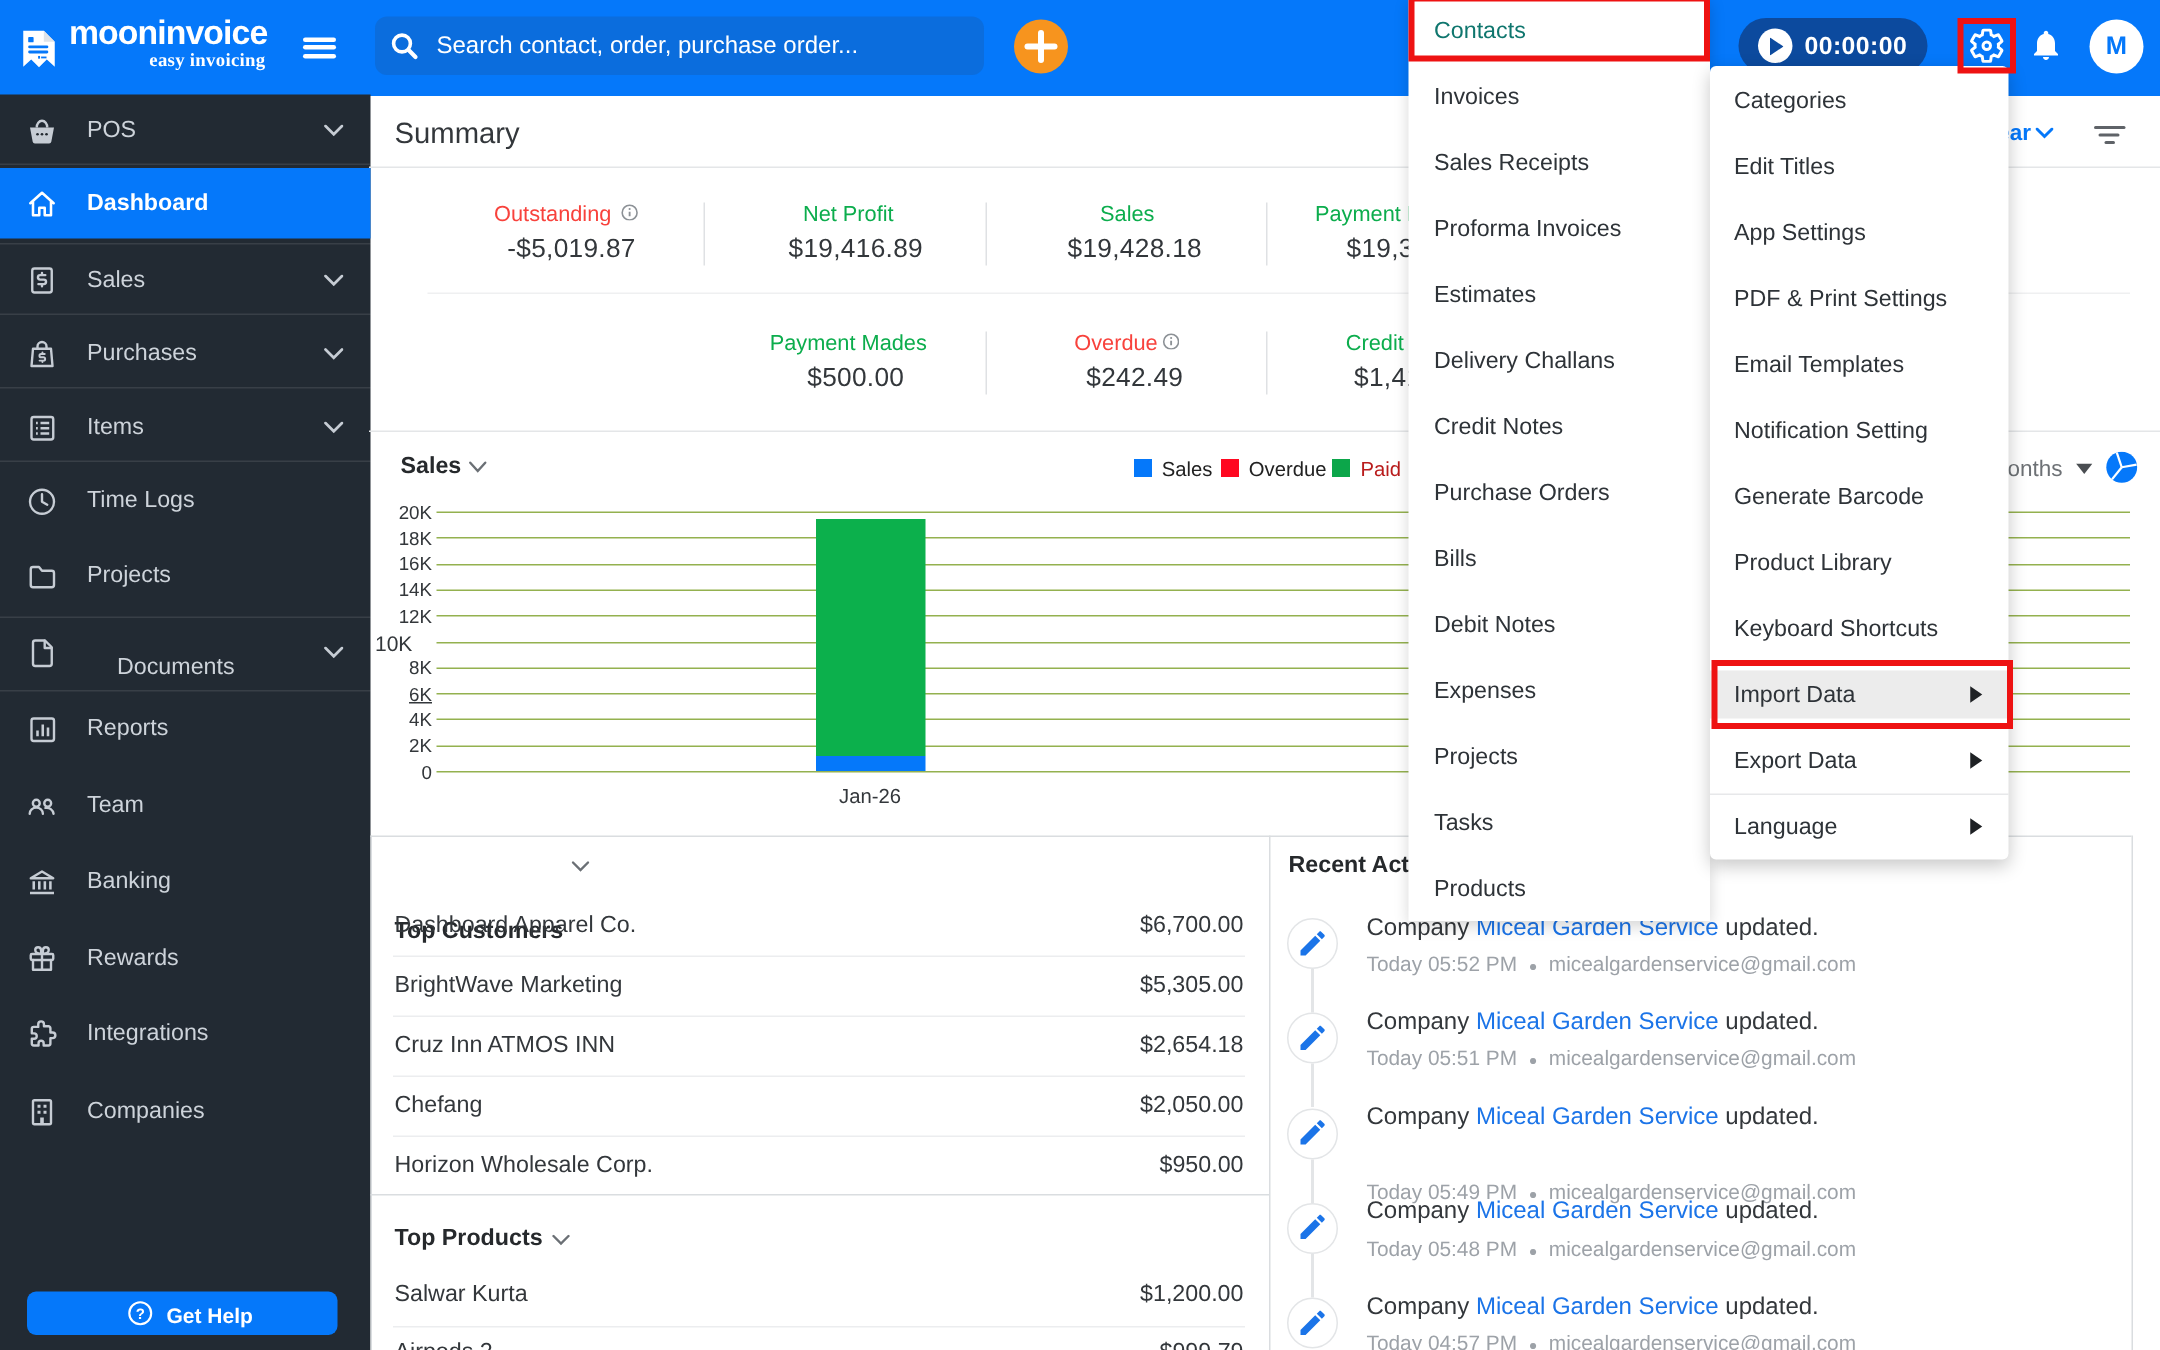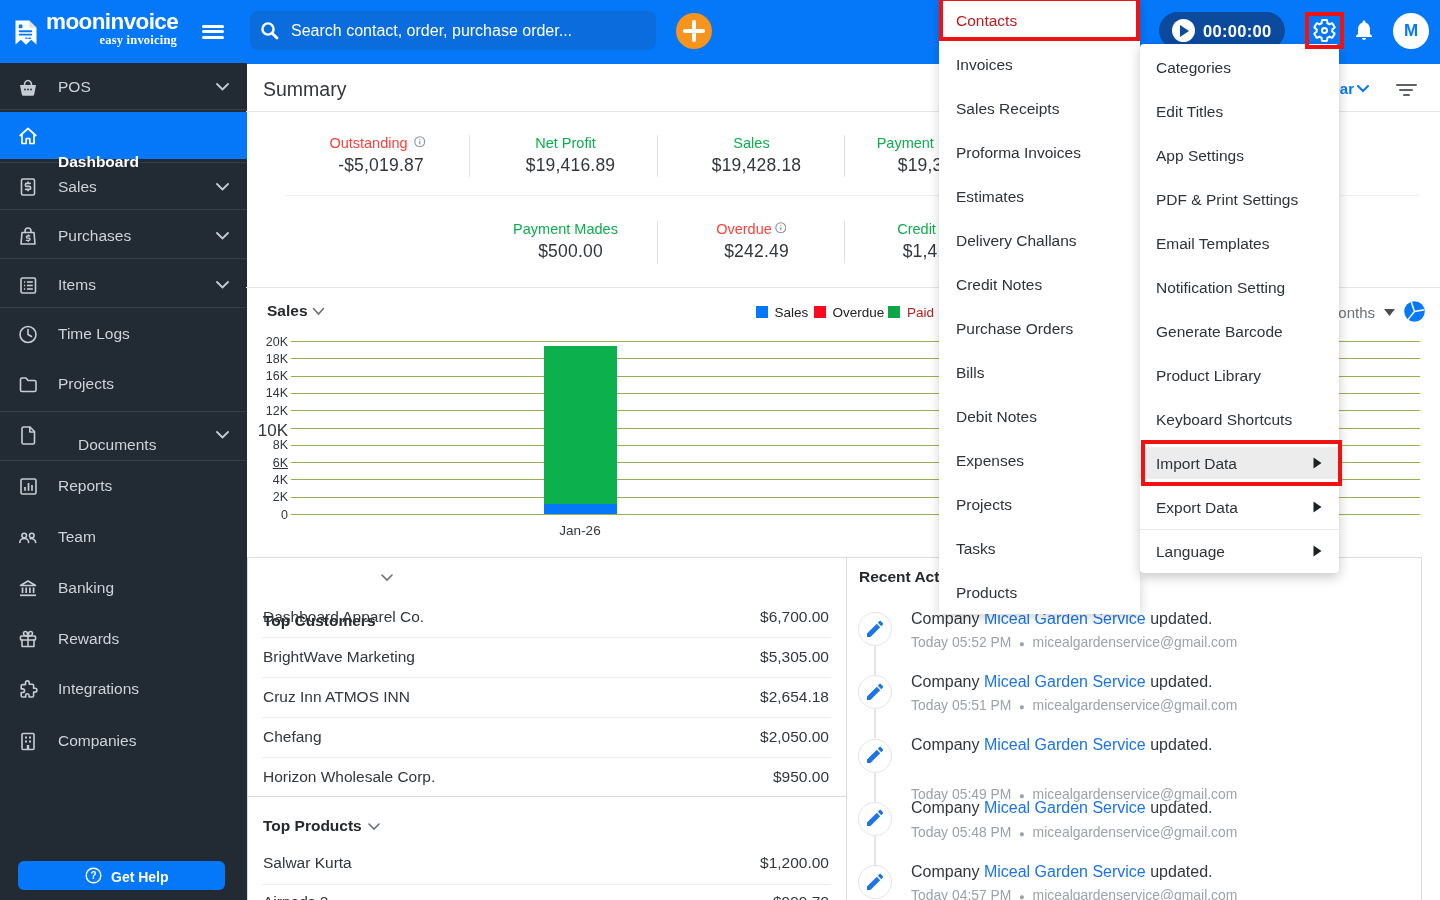--- a/index.html
+++ b/index.html
@@ -52,21 +52,21 @@
     <circle cx="11" cy="13.5" r="0.9" fill="#232930"></circle>
     <circle cx="14" cy="13.5" r="0.9" fill="#232930"></circle>
   </svg>
 <div class="abs" style="left:58px;top:78px;color:#CDD3DA;font-size:15.5px;font-weight:normal;">POS</div>
 <svg class="abs" style="left:216px;top:83px;" width="13" height="8" viewBox="0 0 13 8">
     <path d="M1 1 L6.5 6.5 L12 1" fill="none" stroke="#C6CCD4" stroke-width="1.8" stroke-linecap="round"></path>
   </svg>
 <svg class="abs" style="left:17px;top:125px;" width="22" height="22" viewBox="0 0 22 22">
     <path d="M3.2 10.5 L11 3.5 L18.8 10.5 M5 9 V18.5 H9.2 V13.5 H12.8 V18.5 H17 V9" fill="none" stroke="#fff" stroke-width="1.7" stroke-linecap="round" stroke-linejoin="round"></path>
   </svg>
-<div class="abs" style="left:58px;top:127px;color:#fff;font-size:15.5px;font-weight:bold;margin-top:26px;">Dashboard</div>
+<div class="abs" style="left:58px;top:127px;color:#fff;font-size:15.5px;font-weight:bold;">Dashboard</div>
 <svg class="abs" style="left:17px;top:175.5px;" width="22" height="22" viewBox="0 0 22 22">
     <rect x="4.5" y="3" width="13" height="16" rx="1.5" fill="none" stroke="#C6CCD4" stroke-width="1.6" stroke-linecap="round" stroke-linejoin="round"></rect>
     <path d="M13.2 7.4 h-3.4 a1.5 1.5 0 0 0 0 3 h2.4 a1.5 1.5 0 0 1 0 3 h-3.6 M11 6 v1.4 M11 13.4 v1.4" fill="none" stroke="#C6CCD4" stroke-width="1.6" stroke-linecap="round" stroke-linejoin="round"></path>
   </svg>
 <div class="abs" style="left:58px;top:177.5px;color:#CDD3DA;font-size:15.5px;font-weight:normal;">Sales</div>
 <svg class="abs" style="left:216px;top:182.5px;" width="13" height="8" viewBox="0 0 13 8">
     <path d="M1 1 L6.5 6.5 L12 1" fill="none" stroke="#C6CCD4" stroke-width="1.8" stroke-linecap="round"></path>
   </svg>
 <svg class="abs" style="left:17px;top:225px;" width="22" height="22" viewBox="0 0 22 22">
     <path d="M5 7.5 h12 l1 11.5 h-14 Z" fill="none" stroke="#C6CCD4" stroke-width="1.6" stroke-linecap="round" stroke-linejoin="round"></path>
@@ -233,21 +233,21 @@
 <div class="abs" style="left:250px;top:334.5px;width:38px;text-align:right;font-size:12.5px;color:#33373B;">20K</div>
 <div class="abs" style="left:290.5px;top:358.3px;width:1129.5px;height:1px;background:#94B14F;"></div>
 <div class="abs" style="left:250px;top:351.8px;width:38px;text-align:right;font-size:12.5px;color:#33373B;">18K</div>
 <div class="abs" style="left:290.5px;top:375.6px;width:1129.5px;height:1px;background:#94B14F;"></div>
 <div class="abs" style="left:250px;top:369.1px;width:38px;text-align:right;font-size:12.5px;color:#33373B;">16K</div>
 <div class="abs" style="left:290.5px;top:392.9px;width:1129.5px;height:1px;background:#94B14F;"></div>
 <div class="abs" style="left:250px;top:386.4px;width:38px;text-align:right;font-size:12.5px;color:#33373B;">14K</div>
 <div class="abs" style="left:290.5px;top:410.2px;width:1129.5px;height:1px;background:#94B14F;"></div>
 <div class="abs" style="left:250px;top:403.7px;width:38px;text-align:right;font-size:12.5px;color:#33373B;">12K</div>
 <div class="abs" style="left:290.5px;top:427.5px;width:1129.5px;height:1px;background:#94B14F;"></div>
-<div class="abs" style="left:250px;top:421.0px;width:38px;text-align:right;font-size:17px;color:#33373B;">10K</div>
+<div class="abs" style="left:250px;top:421.0px;width:38px;text-align:left;font-size:14px;color:#33373B;">10K</div>
 <div class="abs" style="left:290.5px;top:444.8px;width:1129.5px;height:1px;background:#94B14F;"></div>
 <div class="abs" style="left:250px;top:438.3px;width:38px;text-align:right;font-size:12.5px;color:#33373B;">8K</div>
 <div class="abs" style="left:290.5px;top:462.1px;width:1129.5px;height:1px;background:#94B14F;"></div>
 <div class="abs" style="left:250px;top:455.6px;width:38px;text-align:right;font-size:12.5px;color:#33373B;text-decoration:underline;">6K</div>
 <div class="abs" style="left:290.5px;top:479.4px;width:1129.5px;height:1px;background:#94B14F;"></div>
 <div class="abs" style="left:250px;top:472.9px;width:38px;text-align:right;font-size:12.5px;color:#33373B;">4K</div>
 <div class="abs" style="left:290.5px;top:496.70000000000005px;width:1129.5px;height:1px;background:#94B14F;"></div>
 <div class="abs" style="left:250px;top:490.20000000000005px;width:38px;text-align:right;font-size:12.5px;color:#33373B;">2K</div>
 <div class="abs" style="left:290.5px;top:514.0px;width:1129.5px;height:1px;background:#94B14F;"></div>
 <div class="abs" style="left:250px;top:507.5px;width:38px;text-align:right;font-size:12.5px;color:#33373B;">0</div>
@@ -318,21 +318,21 @@
 <div class="abs" style="left:911px;top:799.2px;font-size:16px;color:#33373B;">Company <span style="color:#1B74E8;">Miceal Garden Service</span> updated.</div>
 <div class="abs" style="left:911px;top:823.7px;font-size:13.9px;color:#9DA2A8;">Today 05:48 PM&nbsp; <span style="font-size:9.5px;">●</span> &nbsp;micealgardenservice@gmail.com</div>
 <div class="abs" style="left:874px;top:835.7px;width:1.5px;height:29.299999999999955px;background:#E3E5E7;"></div>
 <div class="abs" style="left:857.5px;top:865px;width:34px;height:34px;border:1.5px solid #E3E5E7;border-radius:50%;background:#fff;"></div>
 <svg class="abs" style="left:864.0px;top:871.5px;" width="21" height="21" viewBox="0 0 21 21">
     <path d="M3 14.6 V18 h3.4 L16.2 8.2 L12.8 4.8 L3 14.6 Z M18.9 5.5 c.36-.36.36-.92 0-1.28 L16.78 2.1 c-.36-.36-.92-.36-1.28 0 L13.85 3.76 l3.4 3.4 1.65-1.66 Z" fill="#1B74E8"></path>
   </svg>
 <div class="abs" style="left:911px;top:862.5px;font-size:16px;color:#33373B;">Company <span style="color:#1B74E8;">Miceal Garden Service</span> updated.</div>
 <div class="abs" style="left:911px;top:887px;font-size:13.9px;color:#9DA2A8;">Today 04:57 PM&nbsp; <span style="font-size:9.5px;">●</span> &nbsp;micealgardenservice@gmail.com</div>
 <div class="abs" style="left:939px;top:-2px;width:200.5px;height:616px;background:#fff;box-shadow:0 3px 10px rgba(0,0,0,0.18);z-index:30;"></div>
-<div class="abs" style="left:956px;top:11.5px;font-size:15.5px;color:#b91c1c;z-index:31;">Contacts</div>
+<div class="abs" style="left:956px;top:11.5px;font-size:15.5px;color:#0f766e;z-index:31;">Contacts</div>
 <div class="abs" style="left:956px;top:55.5px;font-size:15.5px;color:#2E3338;z-index:31;">Invoices</div>
 <div class="abs" style="left:956px;top:99.5px;font-size:15.5px;color:#2E3338;z-index:31;">Sales Receipts</div>
 <div class="abs" style="left:956px;top:143.5px;font-size:15.5px;color:#2E3338;z-index:31;">Proforma Invoices</div>
 <div class="abs" style="left:956px;top:187.5px;font-size:15.5px;color:#2E3338;z-index:31;">Estimates</div>
 <div class="abs" style="left:956px;top:231.5px;font-size:15.5px;color:#2E3338;z-index:31;">Delivery Challans</div>
 <div class="abs" style="left:956px;top:275.5px;font-size:15.5px;color:#2E3338;z-index:31;">Credit Notes</div>
 <div class="abs" style="left:956px;top:319.5px;font-size:15.5px;color:#2E3338;z-index:31;">Purchase Orders</div>
 <div class="abs" style="left:956px;top:363.5px;font-size:15.5px;color:#2E3338;z-index:31;">Bills</div>
 <div class="abs" style="left:956px;top:407.5px;font-size:15.5px;color:#2E3338;z-index:31;">Debit Notes</div>
 <div class="abs" style="left:956px;top:451.5px;font-size:15.5px;color:#2E3338;z-index:31;">Expenses</div>

